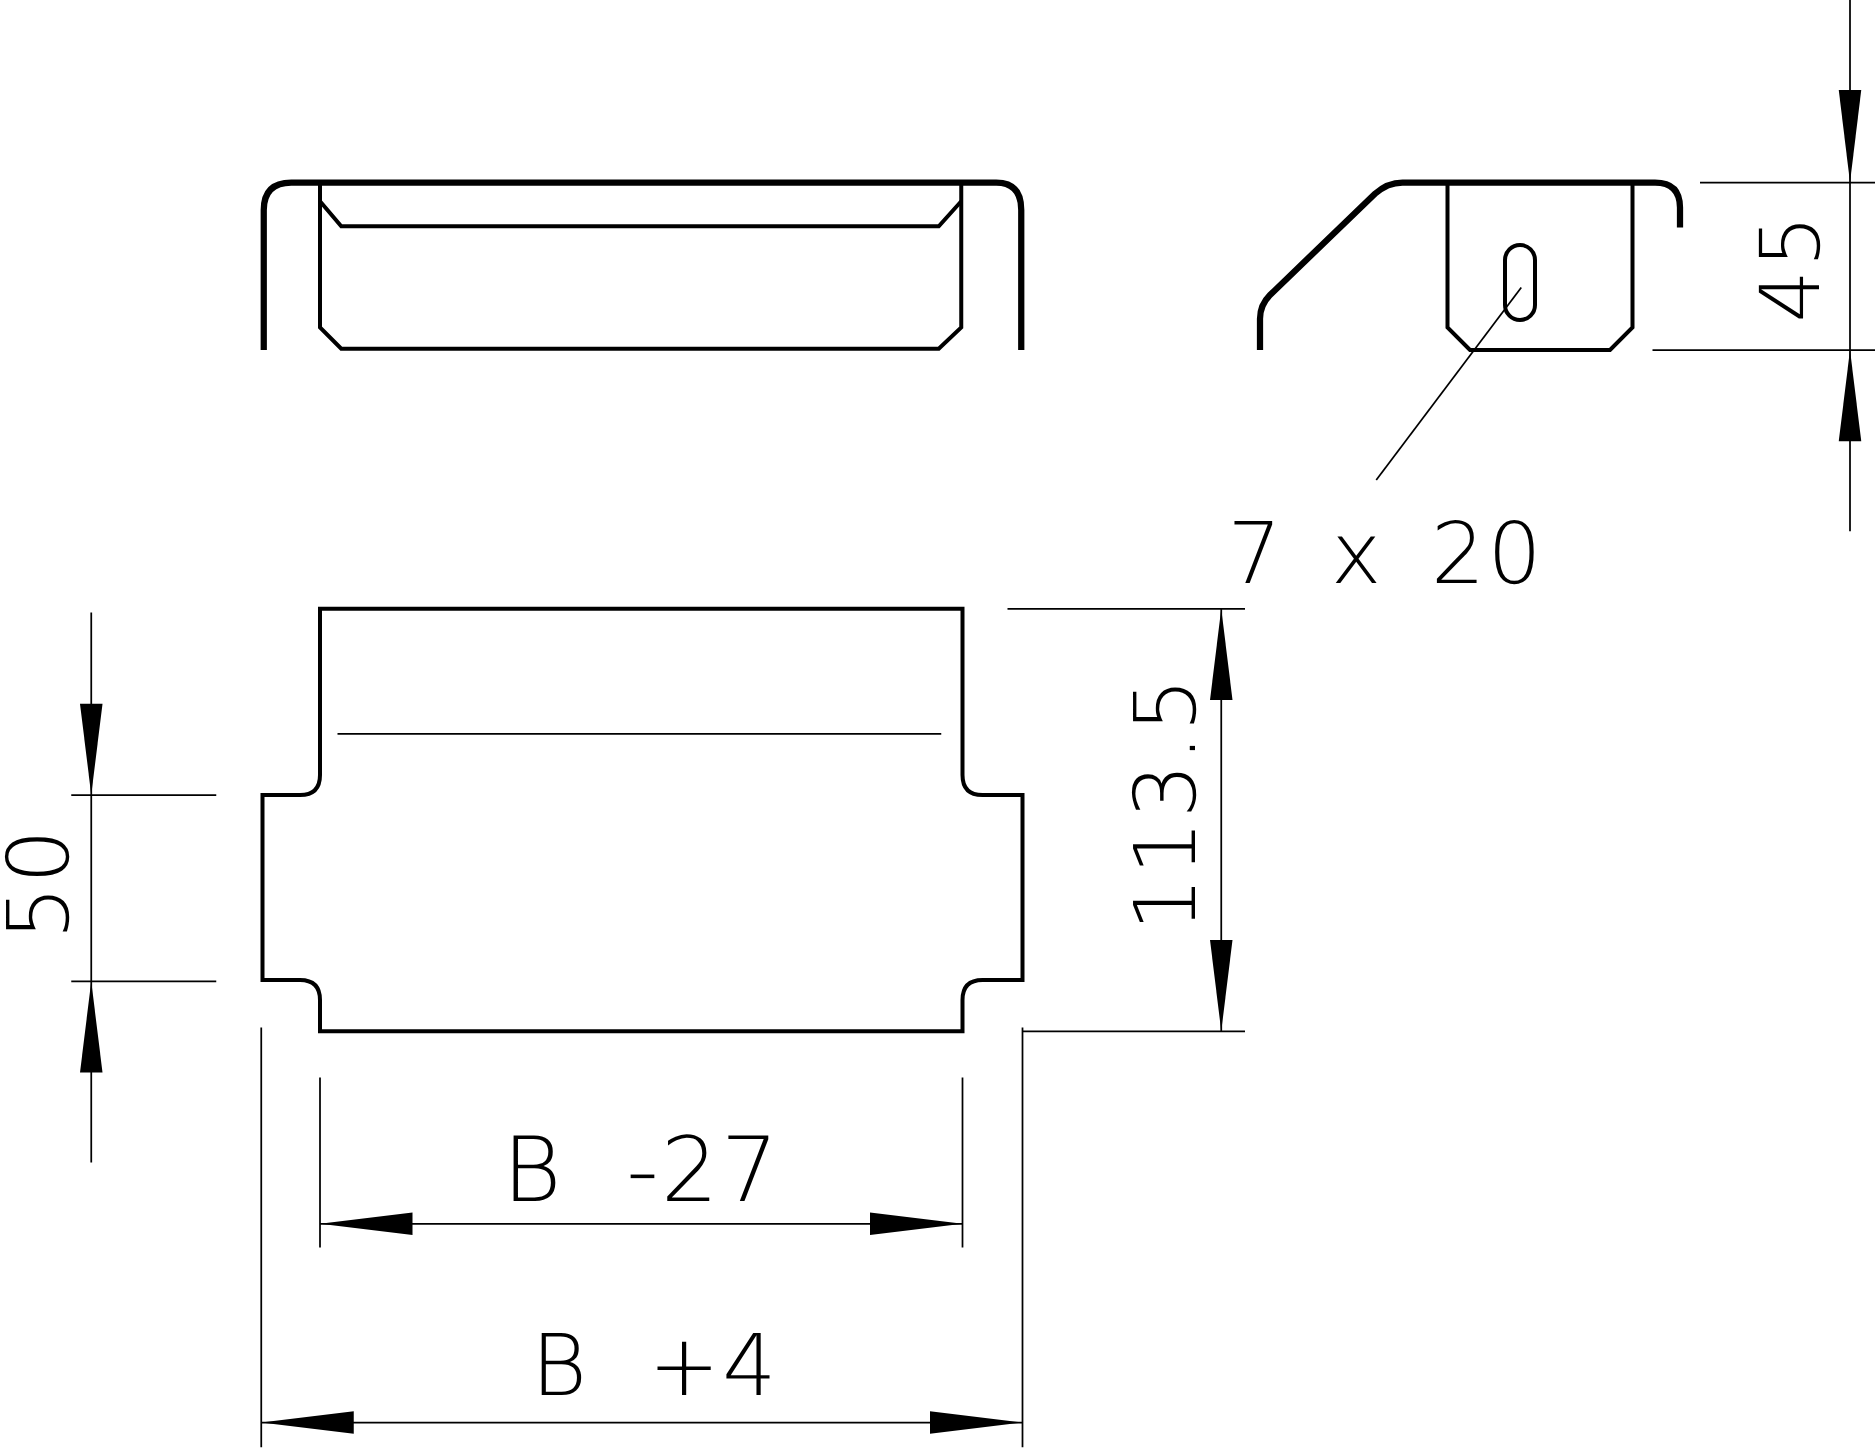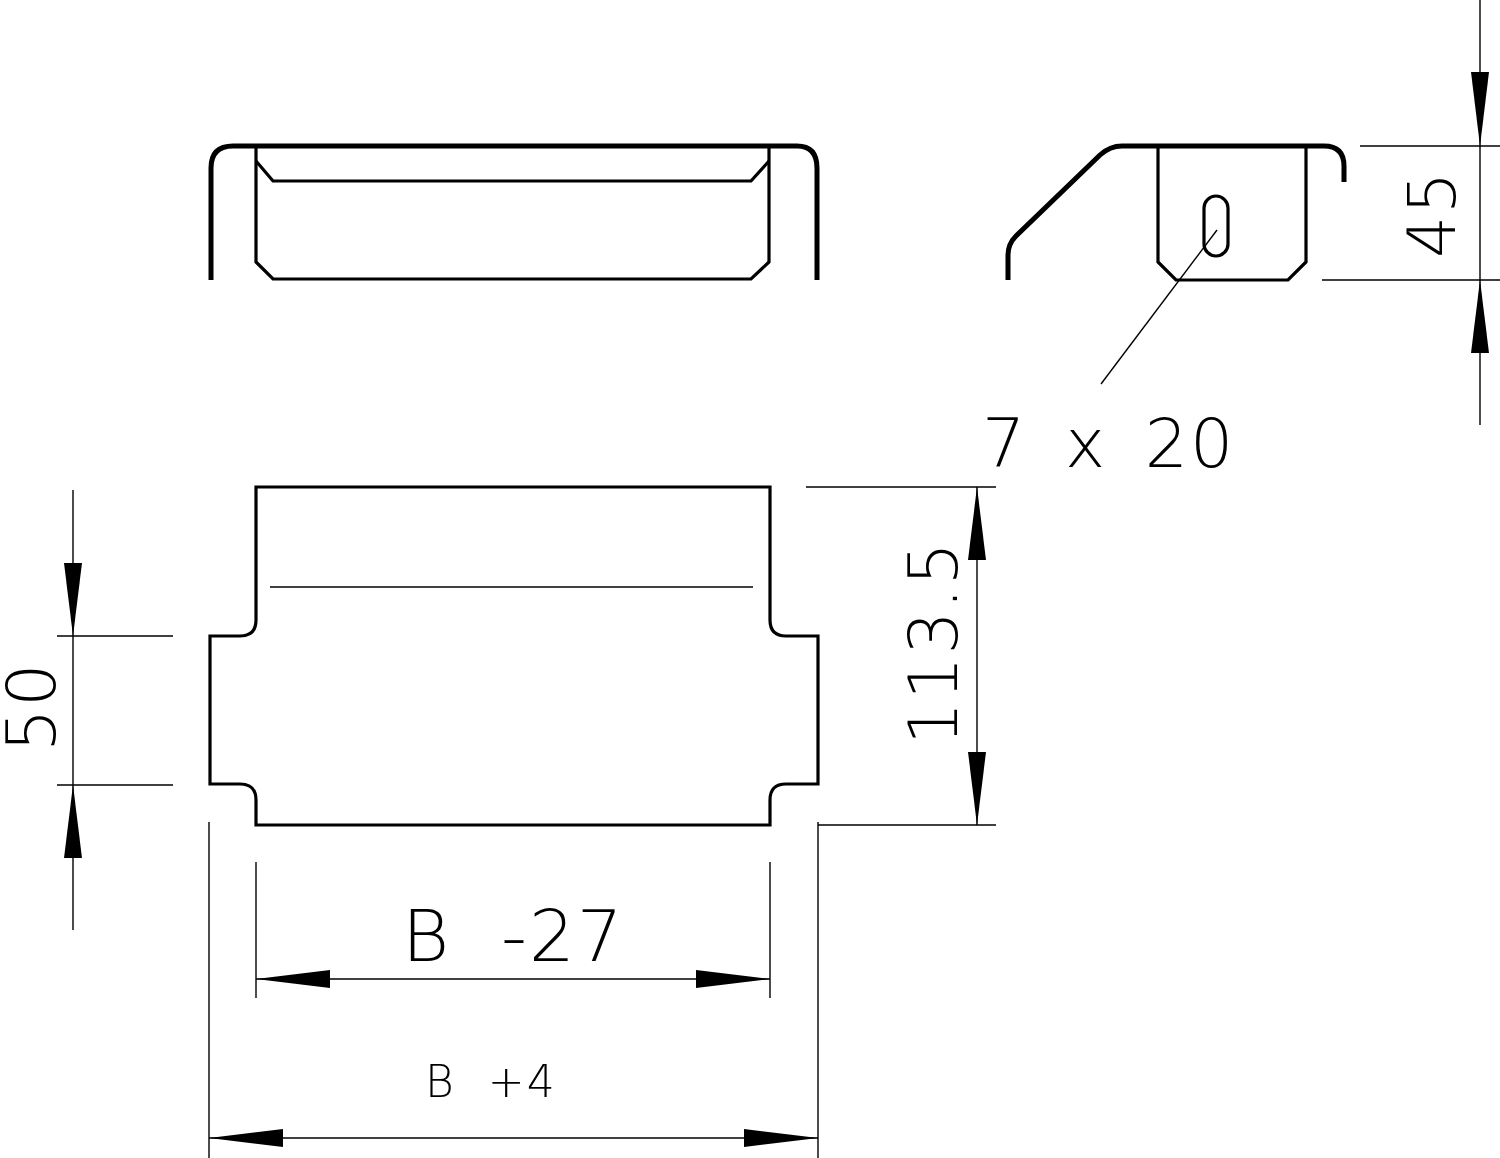--- a/index.html
+++ b/index.html
@@ -84,14 +84,14 @@
 <div class="dimtext" style="left:982px; top:382px; font-size:68px; word-spacing:14px;margin-top:28px;">7 x 20</div>
 
 <div class="dimtext" style="left:1398px; top:176px; font-size:66px; transform:rotate(-90deg); transform-origin:0 0; top:258px; left:1400px;">45</div>
 
 <div class="dimtext" style="left:-2px; top:752px; font-size:68px; transform:rotate(-90deg); transform-origin:0 0;">50</div>
 
 <div class="dimtext" style="left:900px; top:745px; font-size:68px; transform:rotate(-90deg); transform-origin:0 0;">113.5</div>
 
 <div class="dimtext" style="left:402px; top:900px; font-size:72px;">B  -27</div>
 
-<div class="dimtext" style="left:425px; top:1060px; font-size:44px;">B  +4</div>
+<div class="dimtext" style="left:425px; top:1060px; font-size:68px;">B  +4</div>
 </div>
 
 </body></html>

